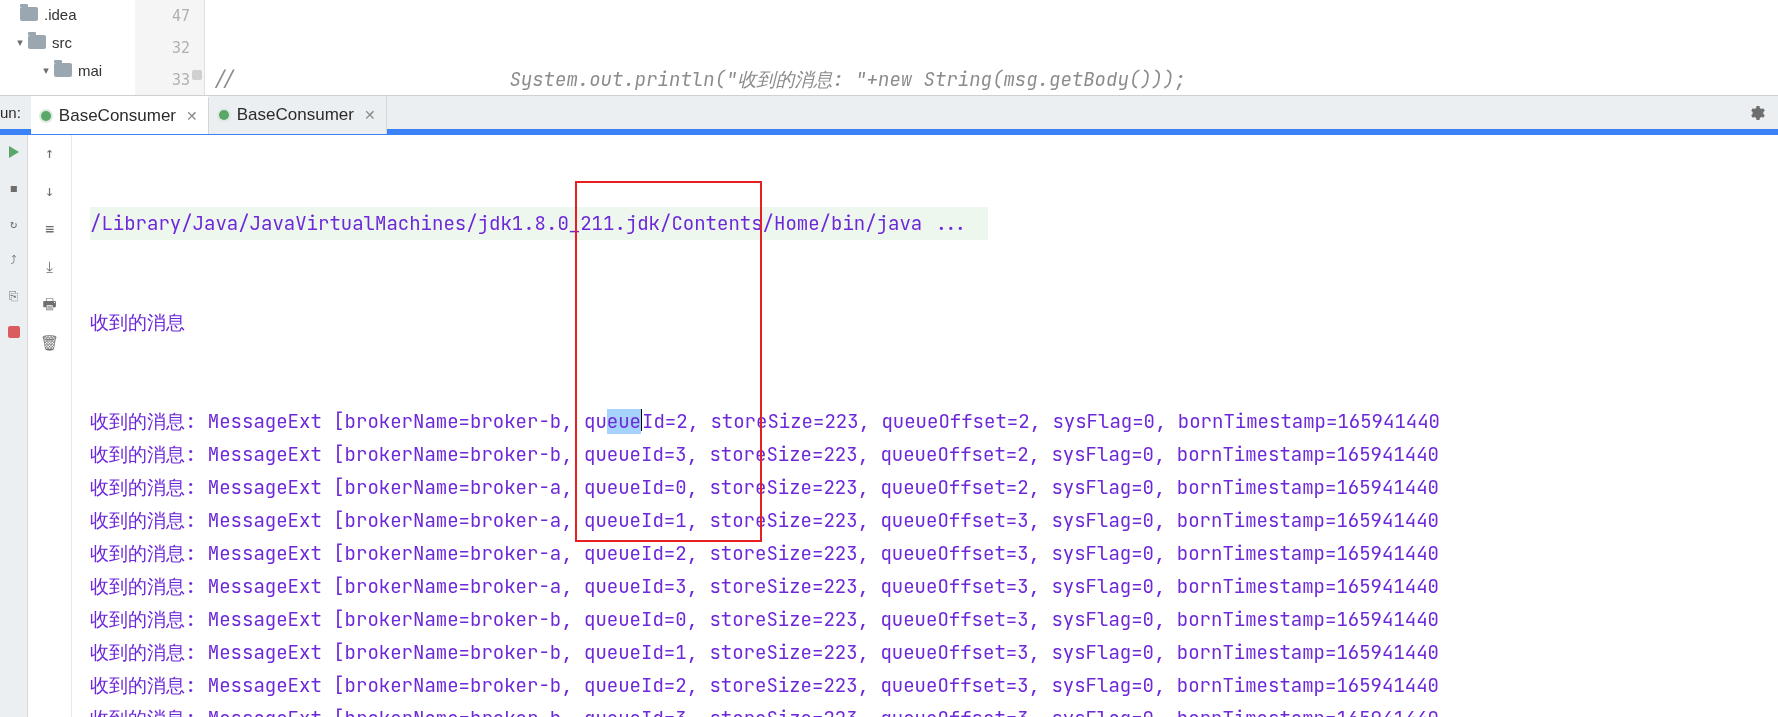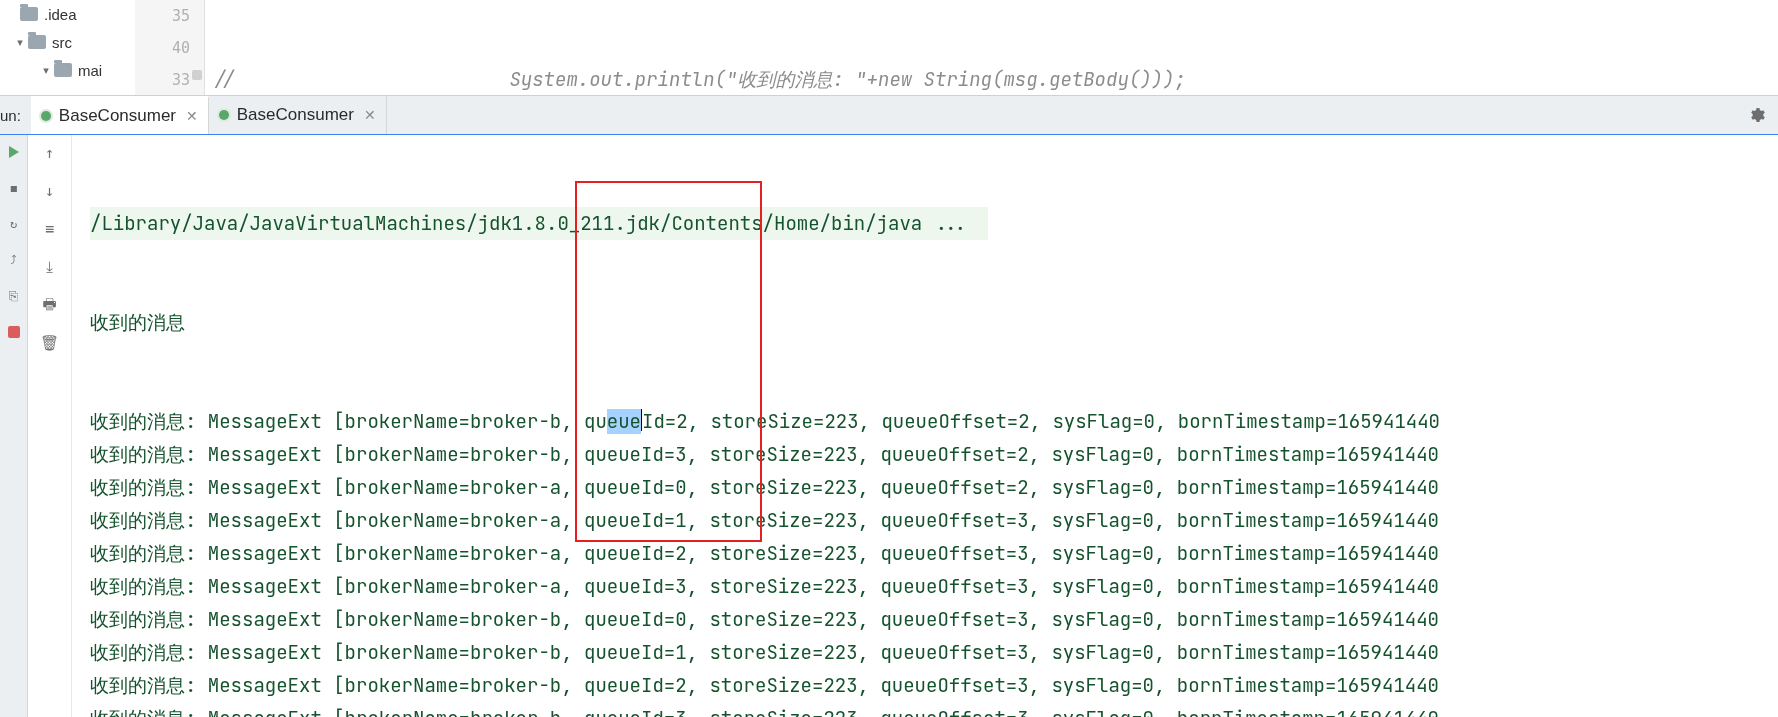--- a/index.html
+++ b/index.html
@@ -103,21 +103,21 @@
 
   
   .run-header {
     position: absolute;
     left: 0;
     top: 95px;
     right: 0;
     height: 40px;
     background: #eceff1;
     border-top: 1px solid #d0d0d0;
-    border-bottom: 1px solid #3b82f6;
+    border-bottom: 6px solid #3b82f6;
     display: flex;
     align-items: center;
     font-family: "Helvetica Neue", Arial, sans-serif;
   }
   .run-label {
     font-size: 15px;
     color: #2b2b2b;
     padding: 0 10px 0 0;
   }
   .run-tab {
@@ -216,21 +216,21 @@
     top: 135px;
     right: 0;
     bottom: 0;
     background: #fff;
     font-family: "JetBrains Mono","Menlo",monospace;
     font-size: 19px;
     line-height: 33px;
     padding: 6px 0 0 18px;
     white-space: pre;
     overflow: hidden;
-    color: #14532d;
+    color: #6d28d9;
   }
   .cmd-line { background: #eef7ee; display: inline-block; padding-right: 20px; }
   .sel { background: #a6d2ff; }
   .caret {
     display: inline-block;
     width: 1px; height: 22px;
     background: #000;
     vertical-align: -3px;
   }
 
@@ -259,22 +259,22 @@
       <div class="tree-row" style="padding-left: 38px;">
         <span class="tree-arrow">▾</span>
         <span class="tree-folder"></span>
         <span class="tree-label">mai</span>
       </div>
     </div>
 </div>
 
 <div class="editor">
   <div class="gutter">
-    <div>35</div>
-    <div>40</div>
+    <div>47</div>
+    <div>32</div>
     <div>33</div>
     <div class="marker" style="top:70px"></div>
   </div>
   <div class="code">
     <div class="code-line"><span class="c-comment"><span>//                        </span><span>System.out.println("收到的消息: "+new String(msg.getBody()));</span></span></div>
     <div class="code-line hl-line"><span class="c-plain">                        System.</span><span class="c-static">out</span><span class="c-plain">.println(</span><span class="c-string-zh">"收到的消息: "</span><span class="c-plain">+</span><span class="c-msg-hl">msg</span><span class="c-plain">);</span></div>
     <div class="code-line"><span class="c-plain">                    }</span></div>
   </div>
 </div>
 

